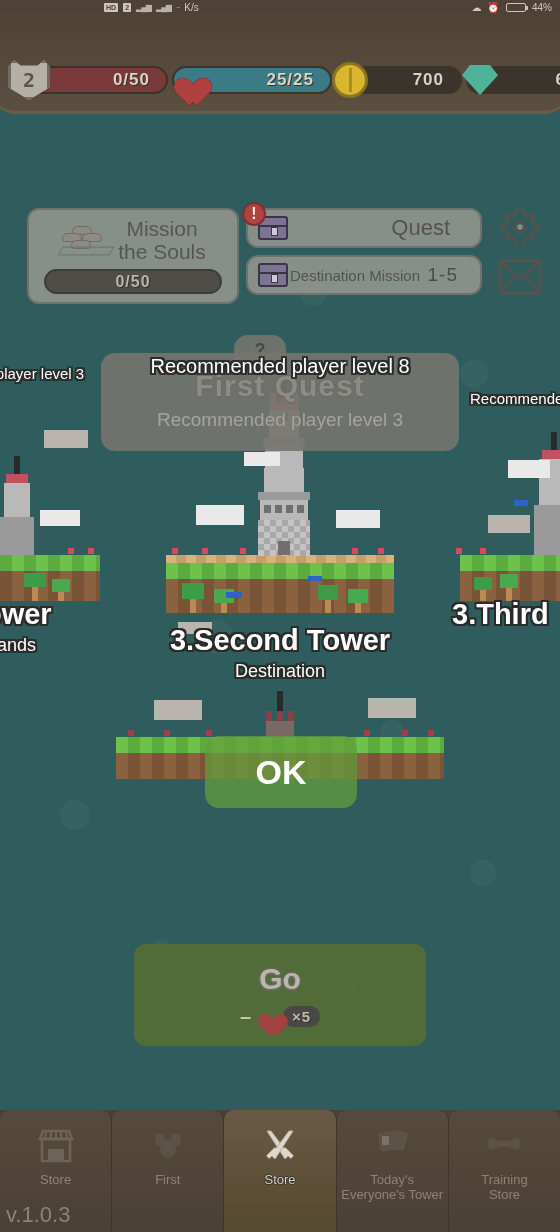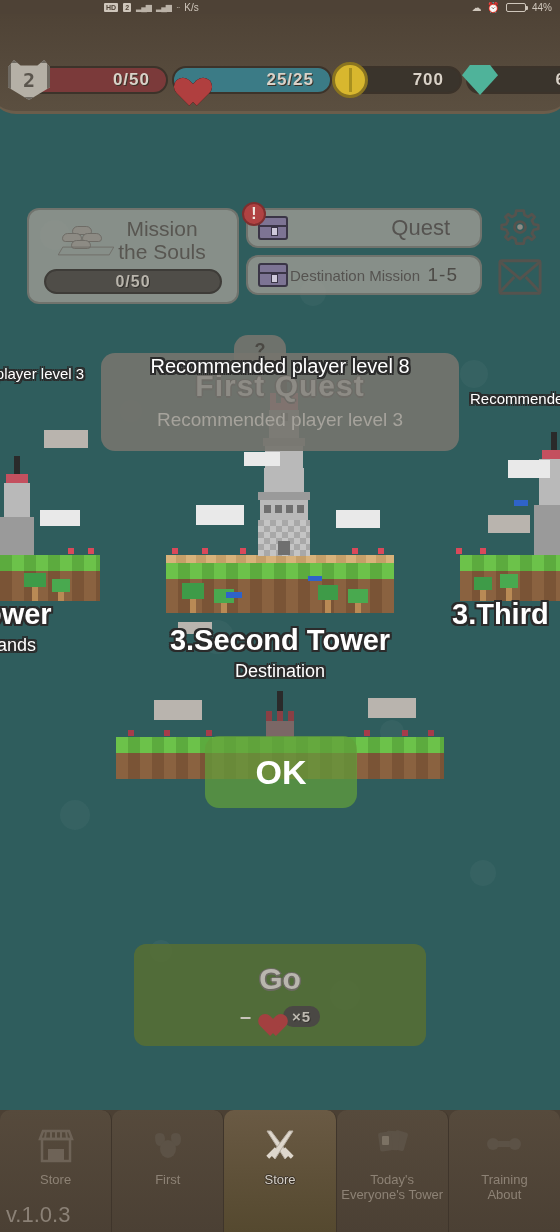--- a/index.html
+++ b/index.html
@@ -723,20 +723,20 @@
 
     <div class="navtab">
       <div class="nav-icon">
         <svg viewBox="0 0 42 38">
           <rect x="13" y="14" width="16" height="6" rx="1" fill="#5c5246"></rect>
           <circle cx="10" cy="17" r="6" fill="#5c5246"></circle>
           <circle cx="32" cy="17" r="6" fill="#5c5246"></circle>
         </svg>
       </div>
       <div class="nav-label" style="white-space:pre-line;">Training
-About</div>
+Store</div>
     </div>
 
   </div>
 
   <div class="version">v.1.0.3</div>
 
 </div>
 
 </body></html>

